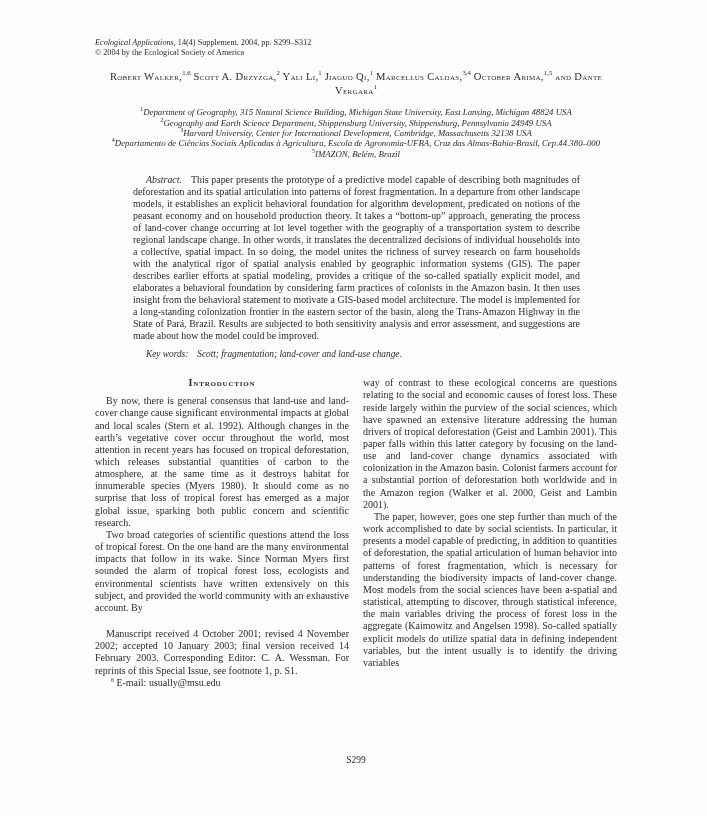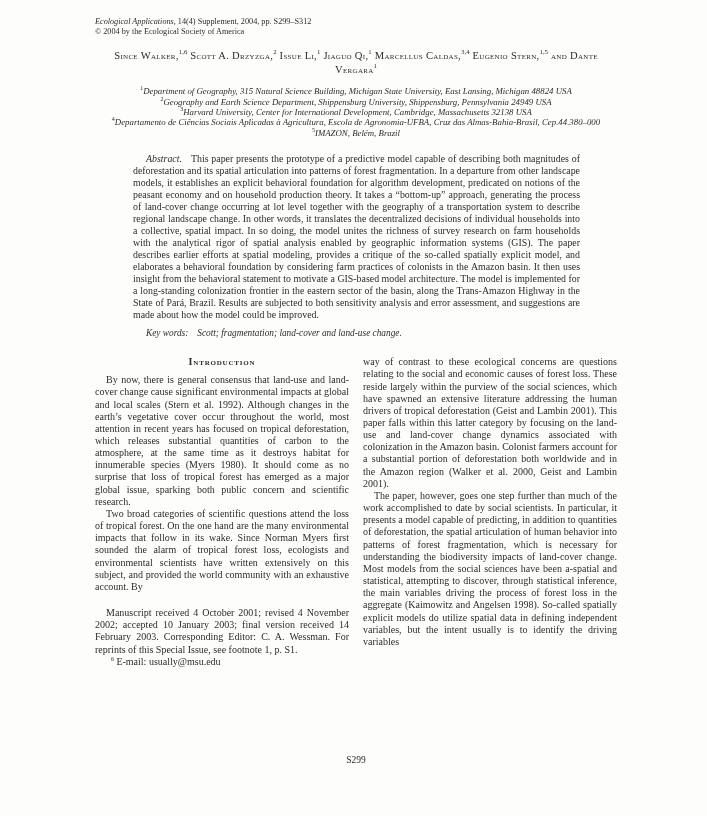--- a/index.html
+++ b/index.html
@@ -5,21 +5,21 @@
   html,body { margin:0; padding:0; background:#e8e8e8; }
   .page {
     position:relative;
     width:707px; height:816px;
     background:#fdfdfb;
     font-family:"Liberation Serif", serif;
     color:#2e2c29;
     overflow:hidden;
     box-sizing:border-box;
   }
-  .content { position:absolute; left:95px; top:17px; width:522px; }
+  .content { position:absolute; left:95px; top:38px; width:522px; }
 
   .journal-head { font-size:8.2px; line-height:9.6px; }
   .it { font-style:italic; }
 
   .title {
     margin:34px auto 0 auto;
     width:480px;
     text-align:center;
     font-size:13.6px;
     line-height:17.5px;
@@ -80,26 +80,26 @@
 <div class="page">
   <div class="content">
 
     <div class="journal-head">
       <div><span class="it">Ecological Applications,</span><span> 14(4) Supplement, 2004, pp. S299–S312</span></div>
       <div>© 2004 by the Ecological Society of America</div>
     </div>
 
 
     <div class="authors">
-      <span><span>Since Walker,</span><sup>1,6</sup></span>
+      <span><span>Robert Walker,</span><sup>1,6</sup></span>
       <span><span>Scott A. Drzyzga,</span><sup>2</sup></span>
-      <span><span>Issue Li,</span><sup>1</sup></span>
+      <span><span>Yali Li,</span><sup>1</sup></span>
       <span><span>Jiaguo Qi,</span><sup>1</sup></span>
       <span><span>Marcellus Caldas,</span><sup>3,4</sup></span>
-      <span><span>Eugenio Stern,</span><sup>1,5</sup></span>
+      <span><span>October Arima,</span><sup>1,5</sup></span>
       <span><span>and Dante Vergara</span><sup>1</sup></span>
     </div>
 
     <div class="affils">
       <div><sup>1</sup><span class="it">Department of Geography, 315 Natural Science Building, Michigan State University, East Lansing, Michigan 48824 USA</span></div>
       <div><sup>2</sup><span class="it">Geography and Earth Science Department, Shippensburg University, Shippensburg, Pennsylvania 24949 USA</span></div>
       <div><sup>3</sup><span class="it">Harvard University, Center for International Development, Cambridge, Massachusetts 32138 USA</span></div>
       <div><sup>4</sup><span class="it">Departamento de Ciências Sociais Aplicadas à Agricultura, Escola de Agronomia-UFBA, Cruz das Almas-Bahia-Brasil, Cep.44.380–000</span></div>
       <div><sup>5</sup><span class="it">IMAZON, Belém, Brazil</span></div>
     </div>

